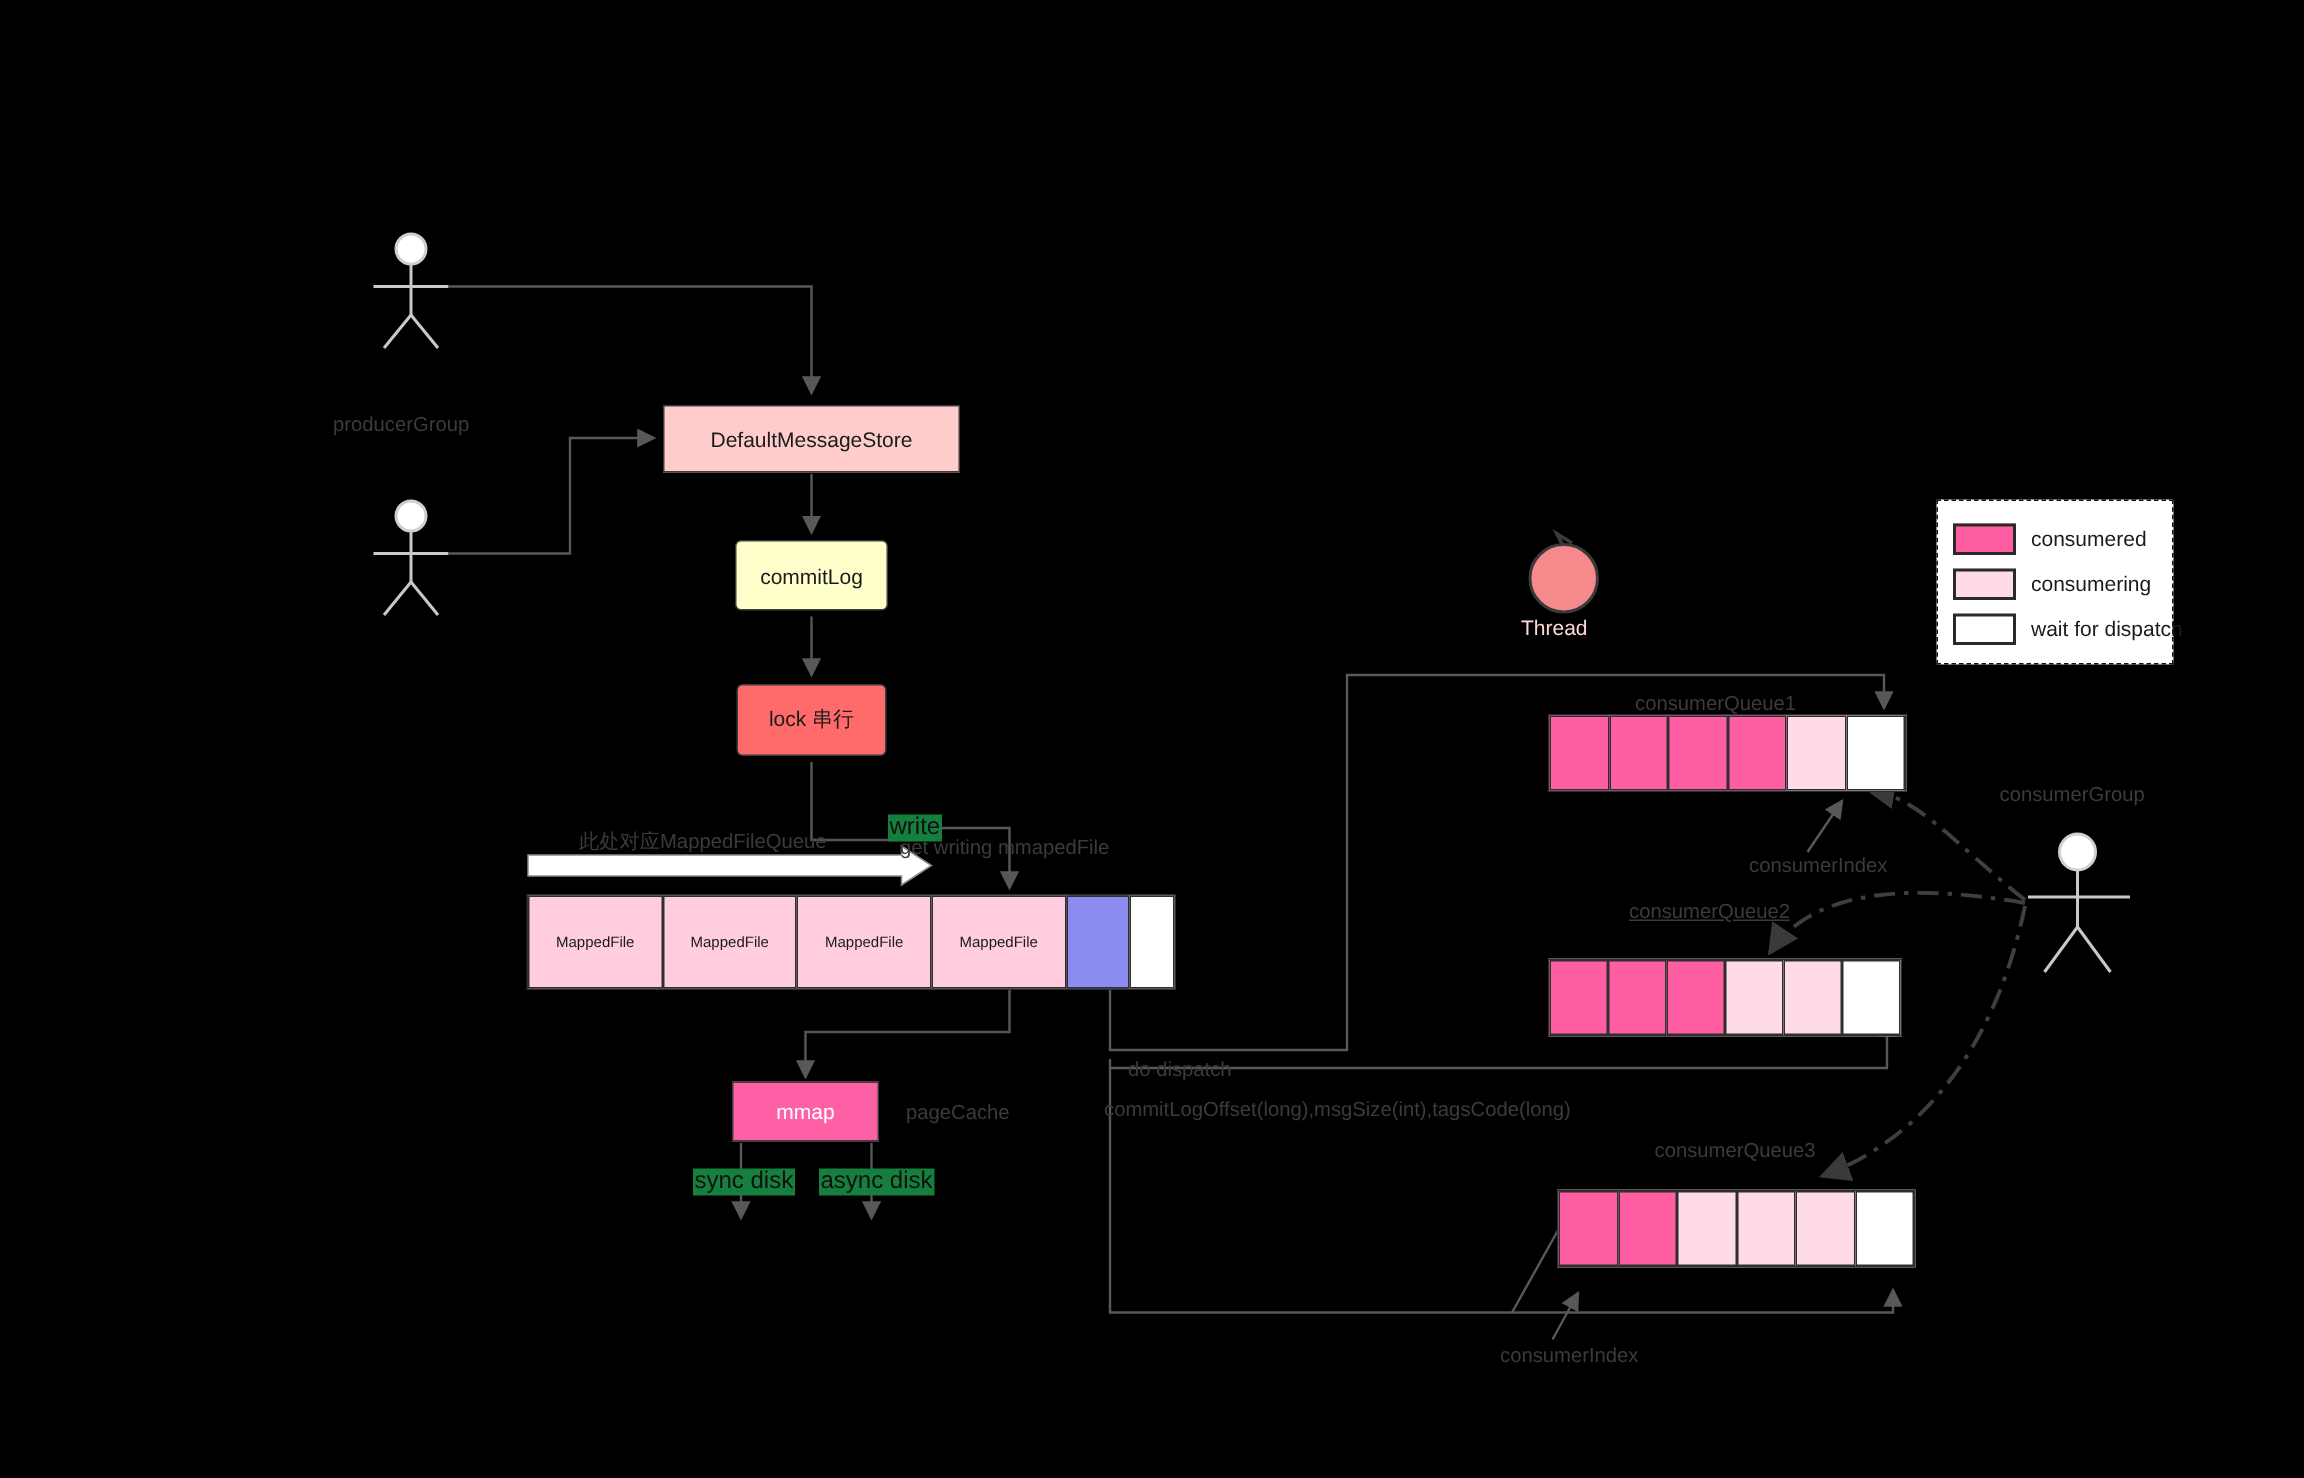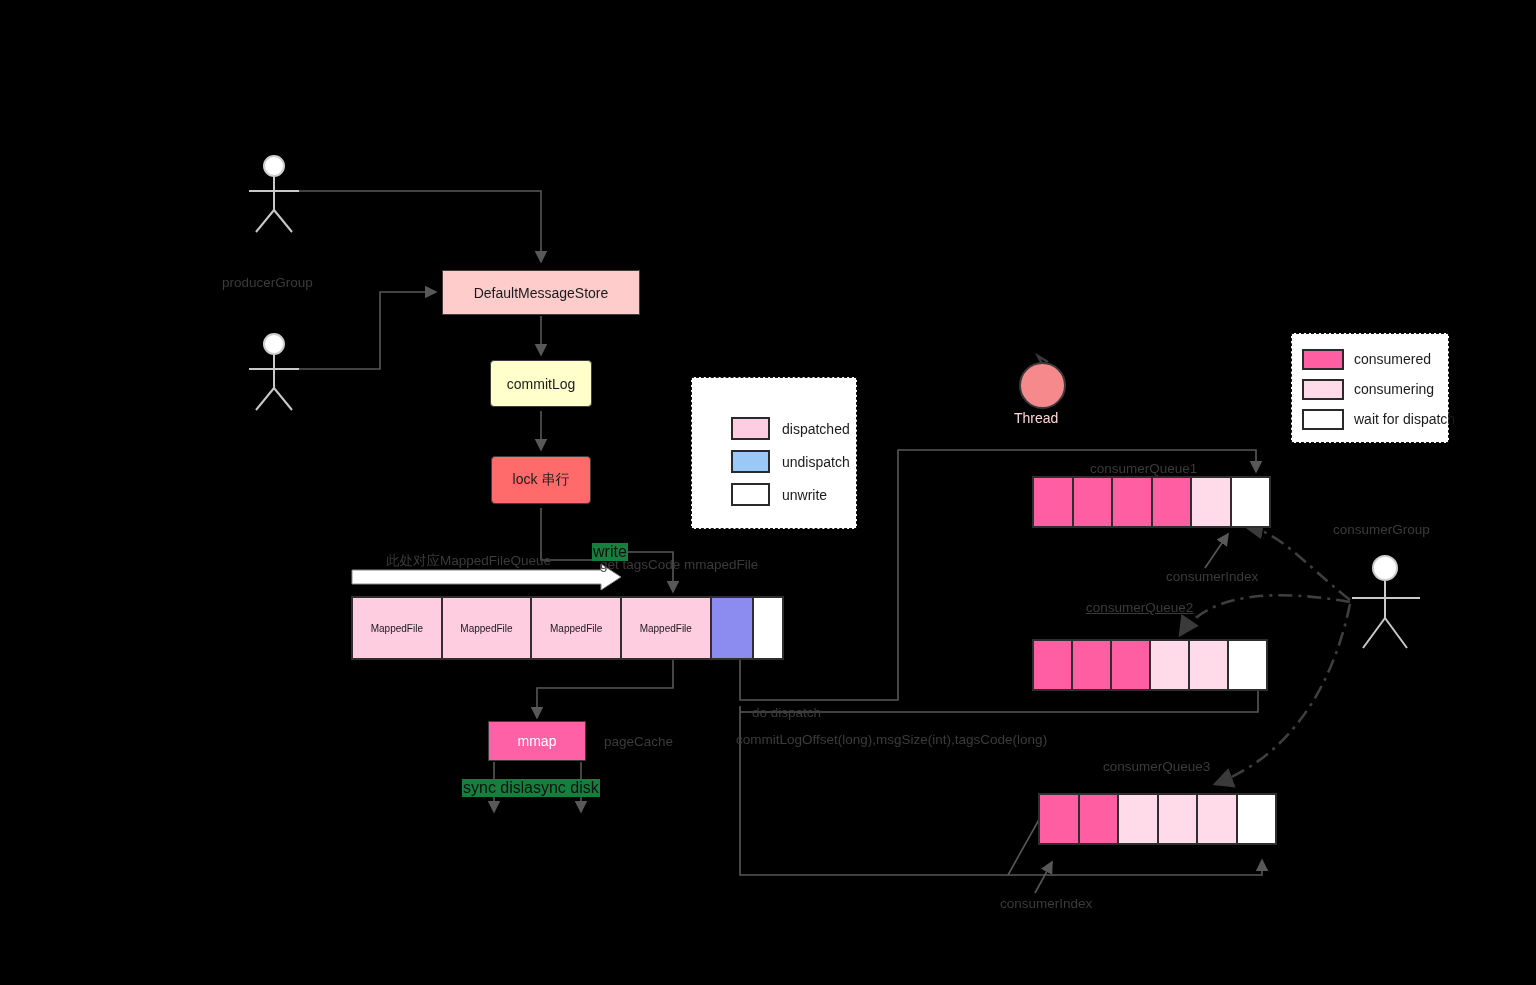--- a/index.html
+++ b/index.html
@@ -311,49 +311,33 @@
     </div>
 
   <div class="gray-label" style="left:1090px; top:461px;">consumerQueue1</div>
   <div class="gray-label" style="left:1086px; top:600px;text-decoration:underline;">consumerQueue2</div>
   <div class="gray-label" style="left:1103px; top:759px;">consumerQueue3</div>
 
   <div class="gray-label" style="left:222px; top:275px;">producerGroup</div>
   <div class="gray-label" style="left:1333px; top:522px;">consumerGroup</div>
   <div class="gray-label" style="left:604px; top:734px;">pageCache</div>
   <div class="gray-label" style="left:386px; top:552px;">此处对应MappedFileQueue</div>
-  <div class="gray-label" style="left:600px; top:557px;">get tagsCode mmapedFile</div>
+  <div class="gray-label" style="left:600px; top:557px;">get writing mmapedFile</div>
   <div class="gray-label" style="left:1166px; top:569px;">consumerIndex</div>
   <div class="gray-label" style="left:1000px; top:896px;">consumerIndex</div>
   <div class="gray-label" style="left:752px; top:705px;">do dispatch</div>
   <div class="gray-label" style="left:736px; top:732px;">commitLogOffset(long),msgSize(int),tagsCode(long)</div>
 
   <div class="edge-label" style="left:592px; top:543px;">write</div>
   <div class="edge-label" style="left:462px; top:779px;">sync disk</div>
-  <div class="edge-label" style="left:523px; top:779px;">async disk</div>
+  <div class="edge-label" style="left:546px; top:779px;">async disk</div>
 
   <div class="thread-circle"></div>
   <div class="thread-label">Thread</div>
 
-  <div class="legend legend-left">
-    <div class="legend-rows" id="legend-left-rows">
-        <div class="legend-row">
-          <div class="legend-swatch" style="background: rgb(255, 204, 224);"></div>
-          <div class="legend-text">dispatched</div>
-        </div>
-        <div class="legend-row">
-          <div class="legend-swatch" style="background: rgb(156, 200, 245);"></div>
-          <div class="legend-text">undispatch</div>
-        </div>
-        <div class="legend-row">
-          <div class="legend-swatch" style="background: rgb(255, 255, 255);"></div>
-          <div class="legend-text">unwrite</div>
-        </div>
-      </div>
-  </div>
   <div class="legend legend-right">
     <div class="legend-rows" id="legend-right-rows">
         <div class="legend-row">
           <div class="legend-swatch" style="background: rgb(255, 95, 162);"></div>
           <div class="legend-text">consumered</div>
         </div>
         <div class="legend-row">
           <div class="legend-swatch" style="background: rgb(255, 219, 234);"></div>
           <div class="legend-text">consumering</div>
         </div>

